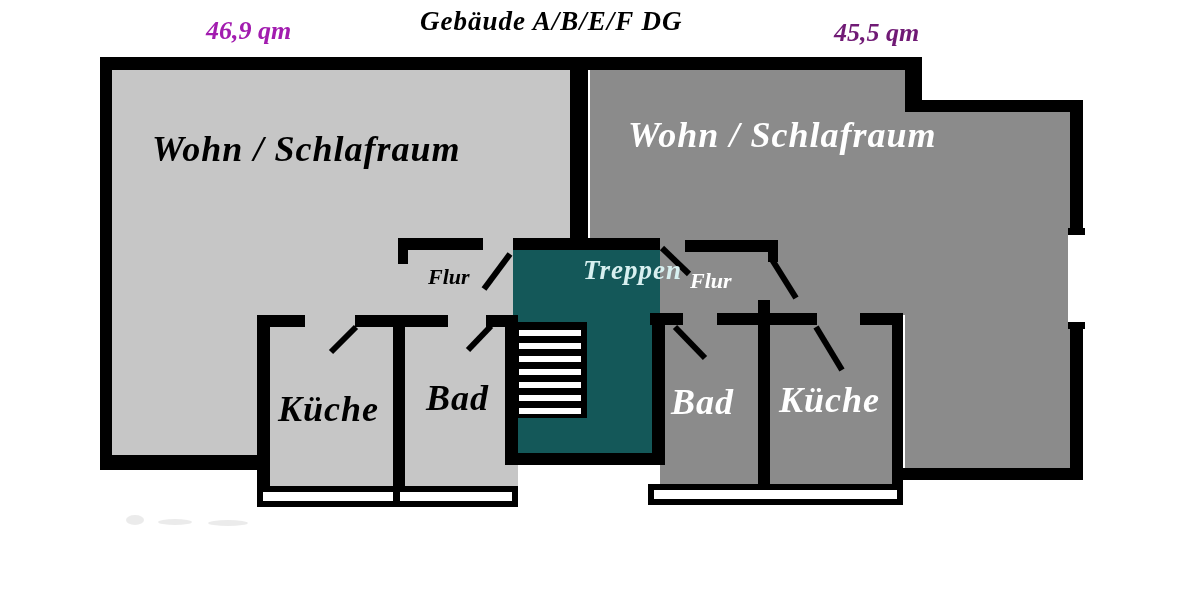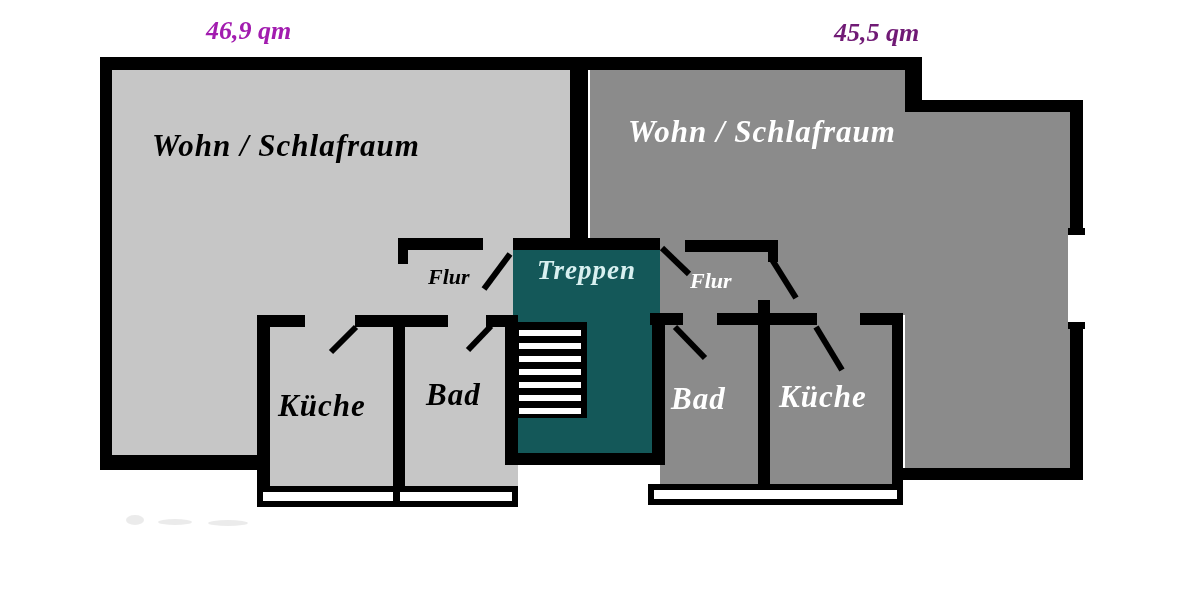--- a/index.html
+++ b/index.html
@@ -5,36 +5,37 @@
   html,body{margin:0;padding:0;background:#ffffff;}
   .plan{
     position:relative;width:1200px;height:600px;background:#ffffff;overflow:hidden;
     font-family:"Liberation Serif",serif;font-weight:bold;font-style:italic;
   }
   .wall{position:absolute;background:#000000;}
   .floor{position:absolute;}
   .lbl{position:absolute;white-space:nowrap;}
   .lbl-title{font-size:27px;letter-spacing:1px;}
   .lbl-area{font-size:26px;}
-  .lbl-room{font-size:31px;letter-spacing:1px;}
+  .lbl-room{font-size:36px;letter-spacing:1px;}
   .lbl-small{font-size:22px;}
   .treppen{position:absolute;left:513px;top:254px;width:147px;text-align:center;
-           font-size:27px;line-height:32px;letter-spacing:1px;}
+           font-size:27px;line-height:32px;letter-spacing:1px;padding-left:46px;}
   .stairs-box{position:absolute;left:513px;top:322px;width:74px;height:96px;background:#000;}
   .stairs-stripes{position:absolute;left:519px;top:330px;width:62px;height:84px;
            background:repeating-linear-gradient(to bottom,#ffffff 0 6px,#000000 6px 13px);}
   .band-white{position:absolute;background:#ffffff;}
   .smudge{position:absolute;background:#dadada;border-radius:50%;opacity:.55;}
   svg.doors{position:absolute;left:0;top:0;}
 </style>
 </head>
 <body>
 
 <div class="plan">
 
+  <div class="lbl lbl-title" style="left:420px;top:6px;color:#000;">Gebäude A/B/E/F  DG</div>
   <div class="lbl lbl-area" style="left:206px;top:16px;color:#a21caf;">46,9 qm</div>
   <div class="lbl lbl-area" style="left:834px;top:18px;color:#701a75;">45,5 qm</div>
 
   <div class="floor" style="left: 112px; top: 70px; width: 461px; height: 385px; background-color: rgb(198, 198, 198);" title="Wohn / Schlafraum"></div>
   <div class="floor" style="left: 257px; top: 315px; width: 261px; height: 175px; background-color: rgb(198, 198, 198);"></div>
   <div class="floor" style="left: 590px; top: 70px; width: 315px; height: 245px; background-color: rgb(139, 139, 139);"></div>
   <div class="floor" style="left: 905px; top: 112px; width: 165px; height: 356px; background-color: rgb(139, 139, 139);"></div>
   <div class="floor" style="left: 660px; top: 315px; width: 243px; height: 175px; background-color: rgb(139, 139, 139);"></div>
   <div class="floor" style="left: 513px; top: 238px; width: 147px; height: 227px; background-color: rgb(20, 88, 89);"></div>
 

